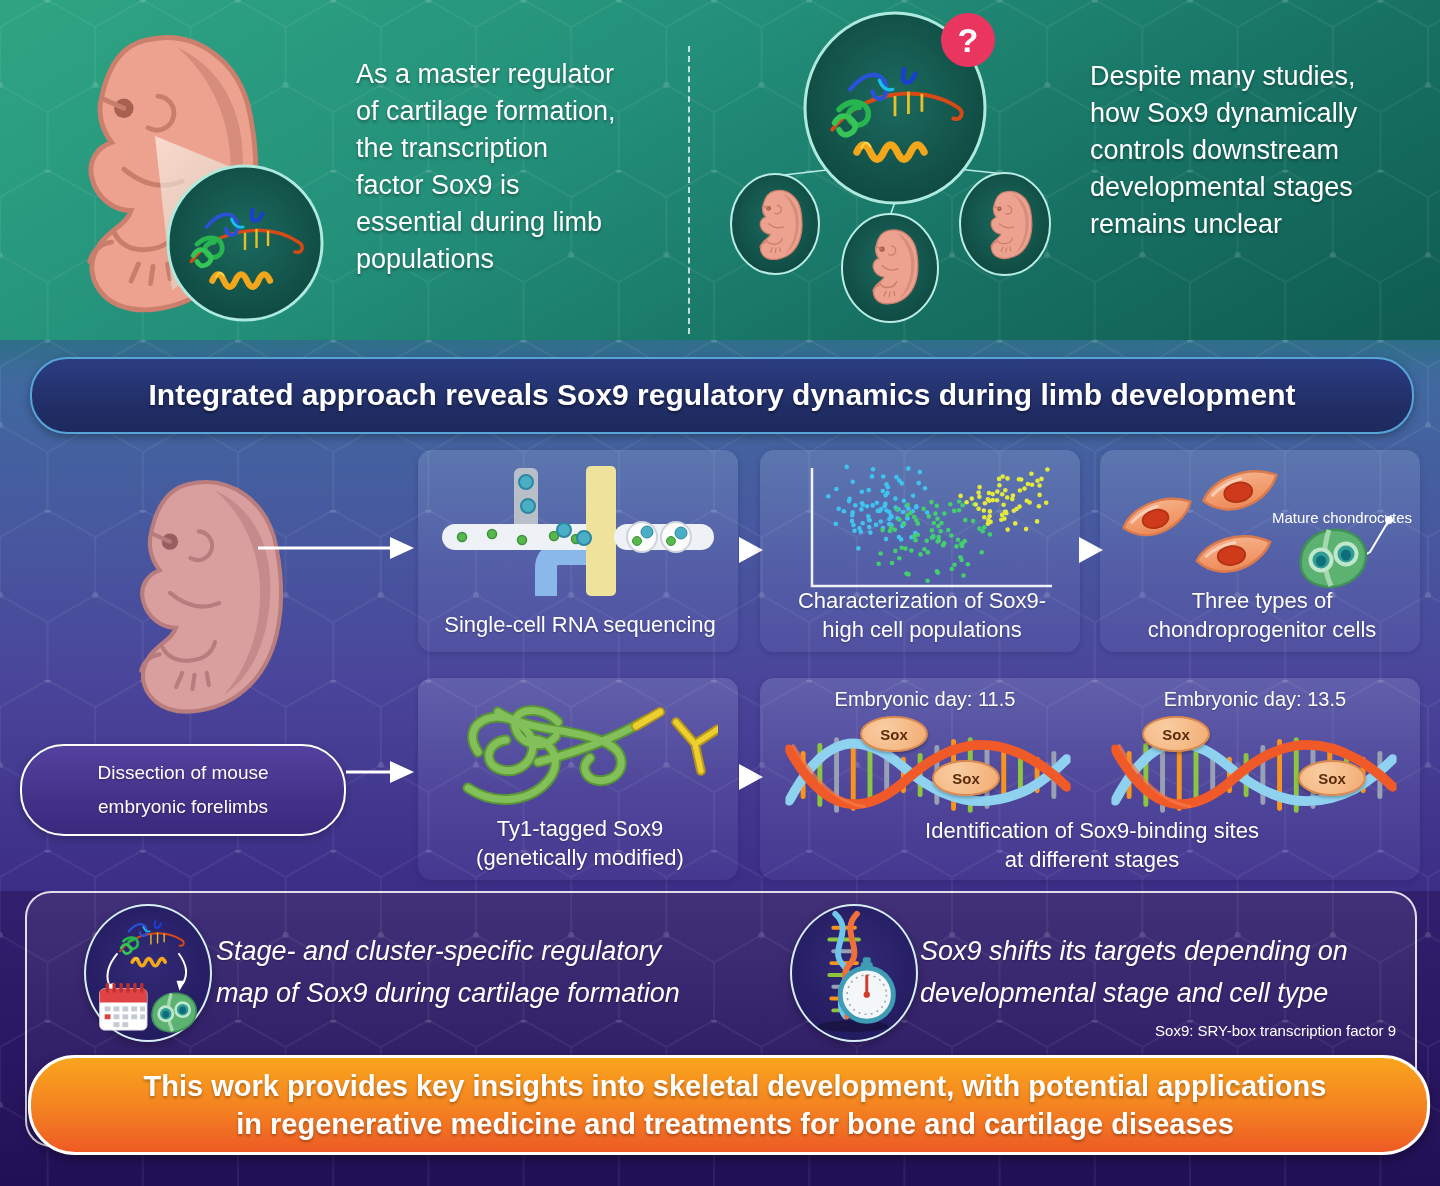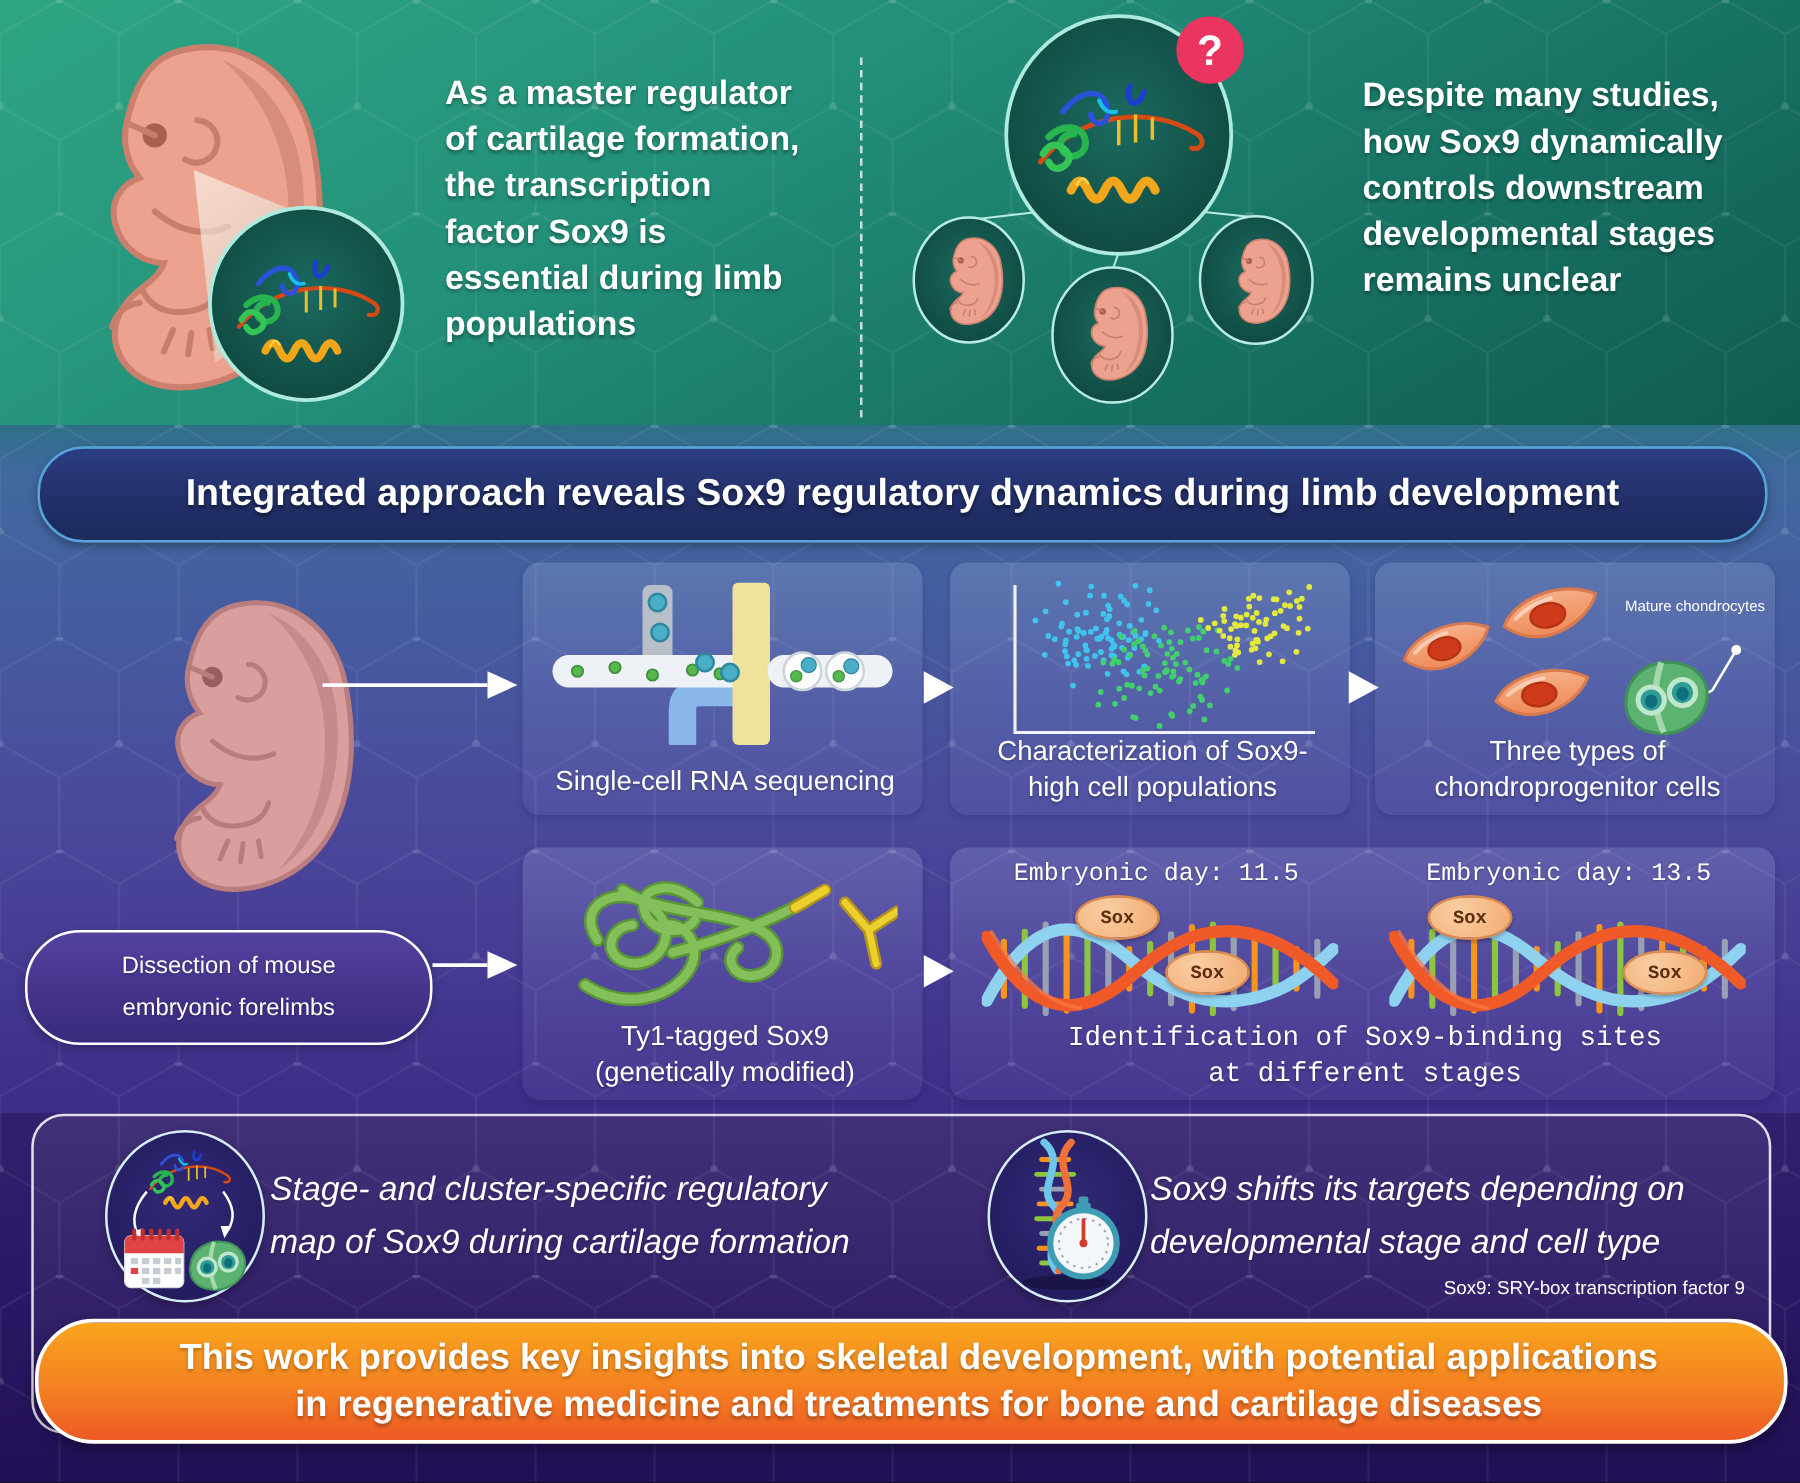--- a/index.html
+++ b/index.html
@@ -6,43 +6,43 @@
   .poster{position:relative;width:1440px;height:1186px;overflow:hidden;
     font-family:"Liberation Sans",sans-serif;color:#fff;}
   
   .sec{position:absolute;left:0;width:1440px;}
   .sec-top{top:0;height:340px;background:linear-gradient(150deg,#2fa583 0%,#23907a 38%,#177263 70%,#0f5b52 100%);}
   .sec-mid{top:340px;height:551px;background:linear-gradient(180deg,#2e6f88 0%,#40699f 7%,#47589f 35%,#4a459a 62%,#3c2d87 100%);}
   .sec-bot{top:891px;height:295px;background:linear-gradient(180deg,#32206e 0%,#2a1763 55%,#221056 100%);}
   .hexbg{position:absolute;inset:0;z-index:1;pointer-events:none;}
   .art,.txt{z-index:2;}
   
-  .bigtxt{position:absolute;font-weight:bold;font-size:27px;line-height:37px;
+  .bigtxt{position:absolute;font-weight:normal;font-size:27px;line-height:37px;
     text-shadow:0 2px 3px rgba(0,0,0,.35);z-index:3;}
   .divider{position:absolute;left:688px;top:46px;height:288px;width:0;
     border-left:2px dashed rgba(255,255,255,.75);z-index:3;}
   
   .banner{position:absolute;left:30px;top:357px;width:1380px;height:73px;border-radius:37px;
     background:linear-gradient(180deg,#2b3d82 0%,#222f68 60%,#1d2a5e 100%);
     border:2px solid #55a5d8;box-shadow:0 3px 8px rgba(0,0,0,.3);z-index:4;
     text-align:center;font-weight:bold;font-size:30px;line-height:71px;
     text-shadow:0 2px 3px rgba(0,0,0,.45);}
   
   .card{position:absolute;border-radius:14px;z-index:3;
     background:linear-gradient(180deg,rgba(210,225,255,.17) 0%,rgba(190,190,245,.10) 55%,rgba(170,165,235,.08) 100%);
     box-shadow:0 2px 6px rgba(20,10,60,.18);}
   .card .caption{position:absolute;left:4px;right:0;text-align:center;font-size:22px;
     color:#fff;text-shadow:0 1px 2px rgba(0,0,0,.3);}
   .c1{left:418px;top:450px;width:320px;height:202px;}
   .c2{left:760px;top:450px;width:320px;height:202px;}
   .c3{left:1100px;top:450px;width:320px;height:202px;}
   .c4{left:418px;top:678px;width:320px;height:202px;}
-  .c5{left:760px;top:678px;width:660px;height:202px;font-family:Liberation Mono, monospace;}
+  .c5{left:760px;top:678px;width:660px;height:202px;}
   .lh29{line-height:29px;}
-  .annot{position:absolute;font-size:12px;color:#fff;z-index:4;}
+  .annot{position:absolute;font-size:15px;color:#fff;z-index:4;margin-top:31px;}
   .dayLbl{position:absolute;top:10px;width:330px;text-align:center;font-size:20px;
     text-shadow:0 1px 2px rgba(0,0,0,.3);}
   .sox-pill{position:absolute;width:64px;height:32px;border-radius:50%;
     background:radial-gradient(circle at 35% 30%,#f9cda2,#f2ab72);border:2px solid #d98a50;
     color:#5c2c0e;font-weight:bold;font-size:15px;display:flex;align-items:center;
     justify-content:center;z-index:5;box-shadow:0 2px 3px rgba(0,0,0,.25);text-align:center;}
   
   .pill{position:absolute;left:20px;top:744px;width:322px;height:88px;border-radius:44px;
     background:linear-gradient(180deg,#53419f 0%,#443289 60%,#392a7e 100%);
     border:2.5px solid #fff;z-index:3;text-align:center;font-size:19px;line-height:34px;

